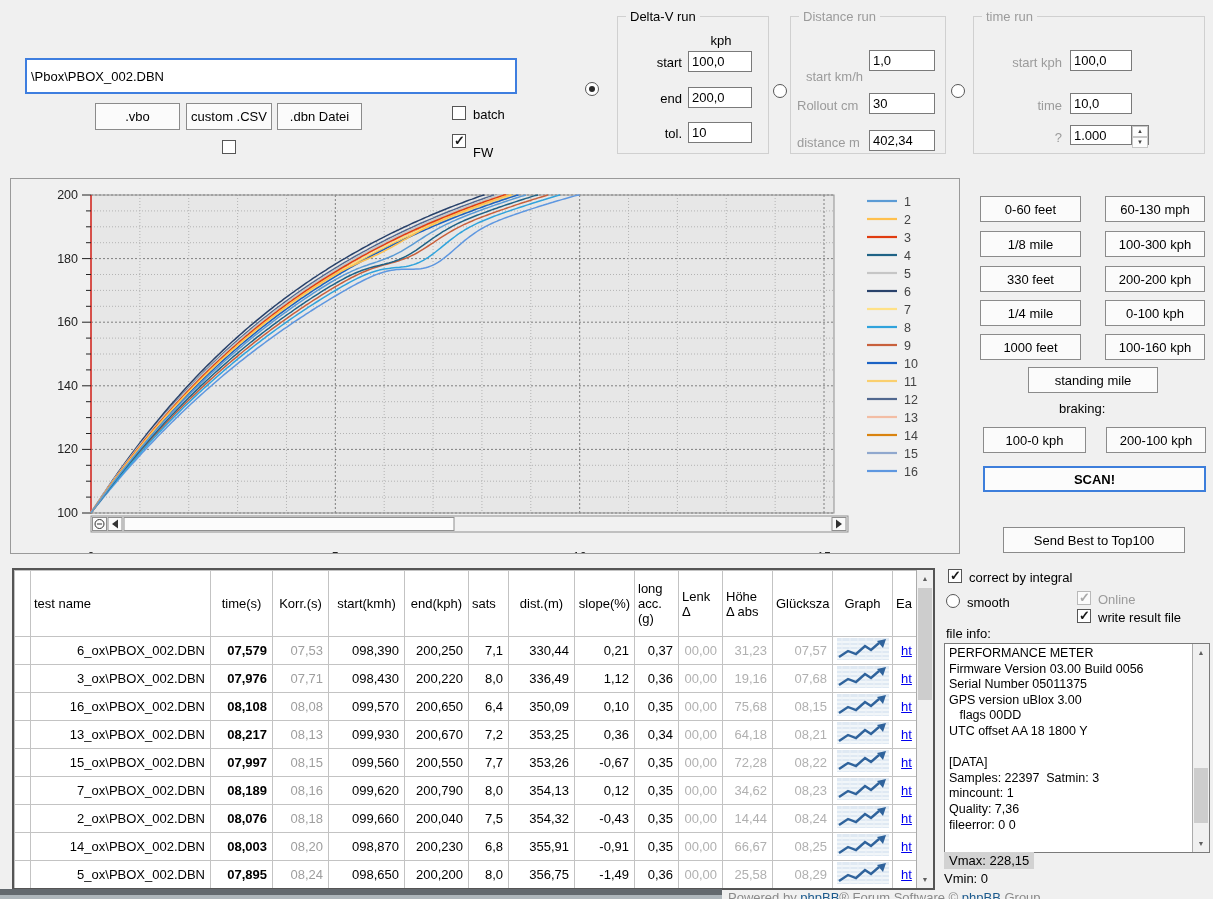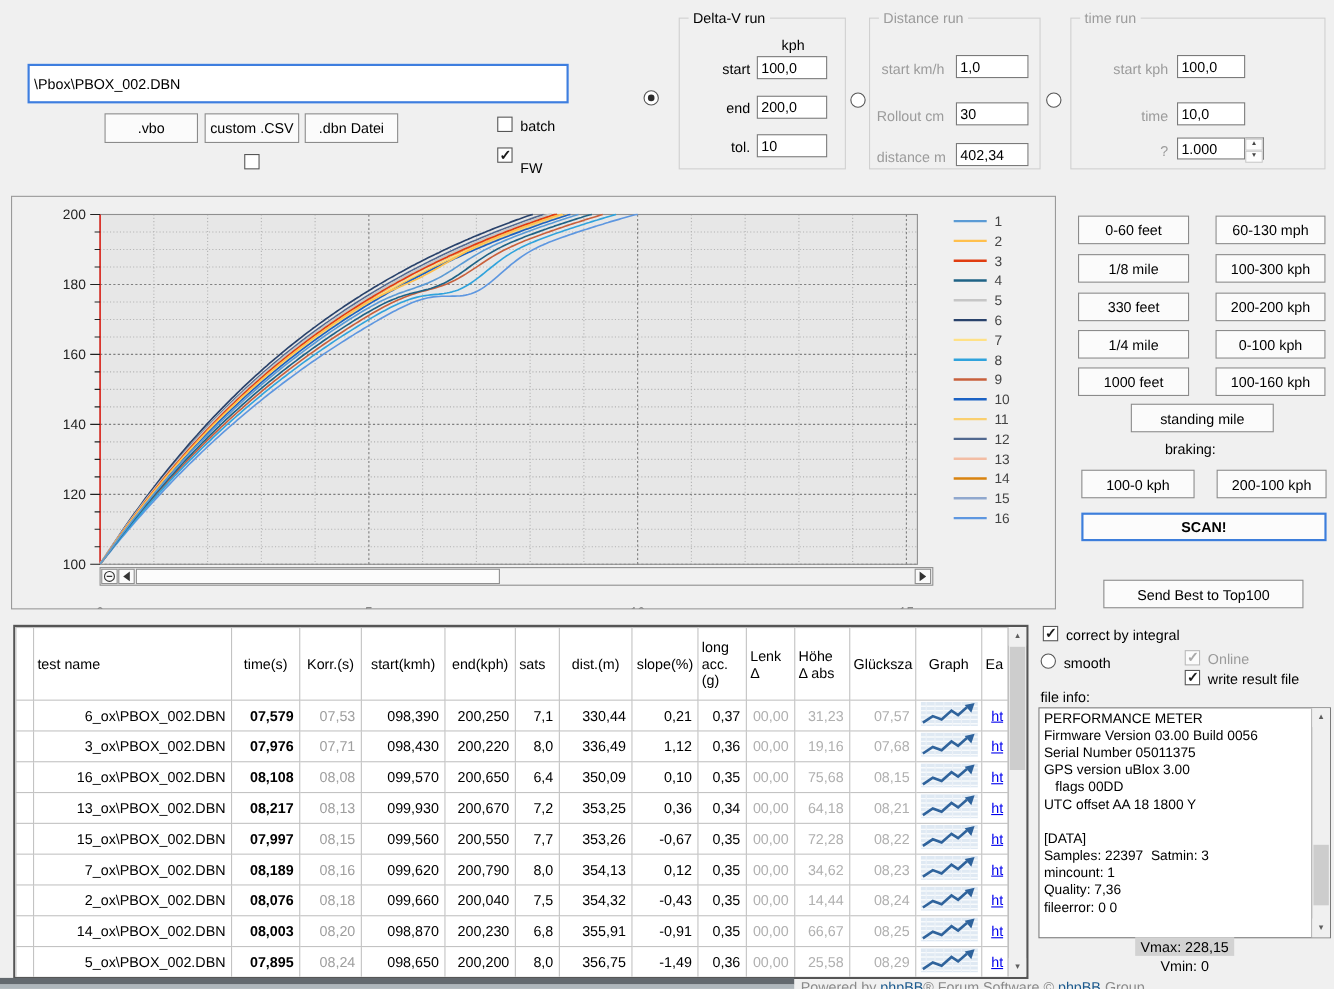--- a/index.html
+++ b/index.html
@@ -42,21 +42,21 @@
   td.graph-cell{padding:1px;text-align:center}
   td.ea-cell{text-align:center;padding:0 2px}
   a.ea{color:#0000ee;text-decoration:underline;font-size:13px;cursor:pointer}
   .vscroll{position:absolute;top:0;right:0;width:17px;height:100%;background:#f0f0f0;border-left:1px solid #ababab}
   .sb-btn{position:absolute;left:0;width:16px;height:17px;background:#f0f0f0;color:#5e5e5e;font-size:7px;
           text-align:center;line-height:17px;cursor:pointer}
   .sb-thumb{position:absolute;left:1px;width:14px;background:#cdcdcd;cursor:pointer}
   #fileinfo{position:absolute;left:944px;top:643px;width:266px;height:210px;background:#fff;border:1px solid #7a7a7a}
   #fi-text{position:absolute;left:4px;top:2px;right:20px;bottom:2px;font-size:12.5px;line-height:15.6px;
            white-space:pre-wrap;color:#000;overflow:hidden}
-  .vmax-line{position:absolute;left:944px;width:266px;text-align:center;font-size:13px;color:#000}
+  .vmax-line{position:absolute;left:944px;width:266px;text-align:left;font-size:13px;color:#000}
   .vmax-hl{background:#d2d2d2;padding:1px 5px}
   #footer-strip1{position:absolute;left:0;top:889px;width:722px;height:6px;background:#63696e}
   #footer-strip2{position:absolute;left:0;top:895px;width:722px;height:4px;background:#aeb6bb}
   #footer-text{position:absolute;left:728px;top:890px;font-size:13px;color:#8a8a8a;white-space:nowrap}
   #footer-text a{color:#1c5a8d;text-decoration:underline;cursor:pointer}
 </style>
 </head>
 <body>
 
 <div id="root">
@@ -84,21 +84,21 @@
     <span class="g-lbl" style="left:0px;top:38px;width:64px">start</span>
     <input class="g-input" style="left: 70px; top: 34px; width: 64px; height: 21px;" value="100,0">
     <span class="g-lbl" style="left:0px;top:74px;width:64px">end</span>
     <input class="g-input" style="left: 70px; top: 70px; width: 64px; height: 21px;" value="200,0">
     <span class="g-lbl" style="left:0px;top:109px;width:64px">tol.</span>
     <input class="g-input" style="left: 70px; top: 105px; width: 64px; height: 21px;" value="10">
   </div>
 
   <div class="group disabled" style="left:790px;top:16px;width:156px;height:138px">
     <span class="group-title">Distance run</span>
-    <span class="g-lbl" style="left:6px;top:38px;width:66px;text-align:center">start km/h</span>
+    <span class="g-lbl" style="left:6px;top:52px;width:66px;text-align:right">start km/h</span>
     <input class="g-input" style="left: 78px; top: 33px; width: 66px; height: 21px;" value="1,0">
     <span class="g-lbl" style="left:6px;top:81px;width:66px;text-align:left">Rollout cm</span>
     <input class="g-input" style="left: 78px; top: 76px; width: 66px; height: 21px;" value="30">
     <span class="g-lbl" style="left:6px;top:118px;width:66px;text-align:left">distance m</span>
     <input class="g-input" style="left: 78px; top: 113px; width: 66px; height: 21px;" value="402,34">
   </div>
 
   <div class="group disabled" style="left:973px;top:16px;width:232px;height:138px">
     <span class="group-title">time run</span>
     <span class="g-lbl" style="left:8px;top:38px;width:80px">start kph</span>

